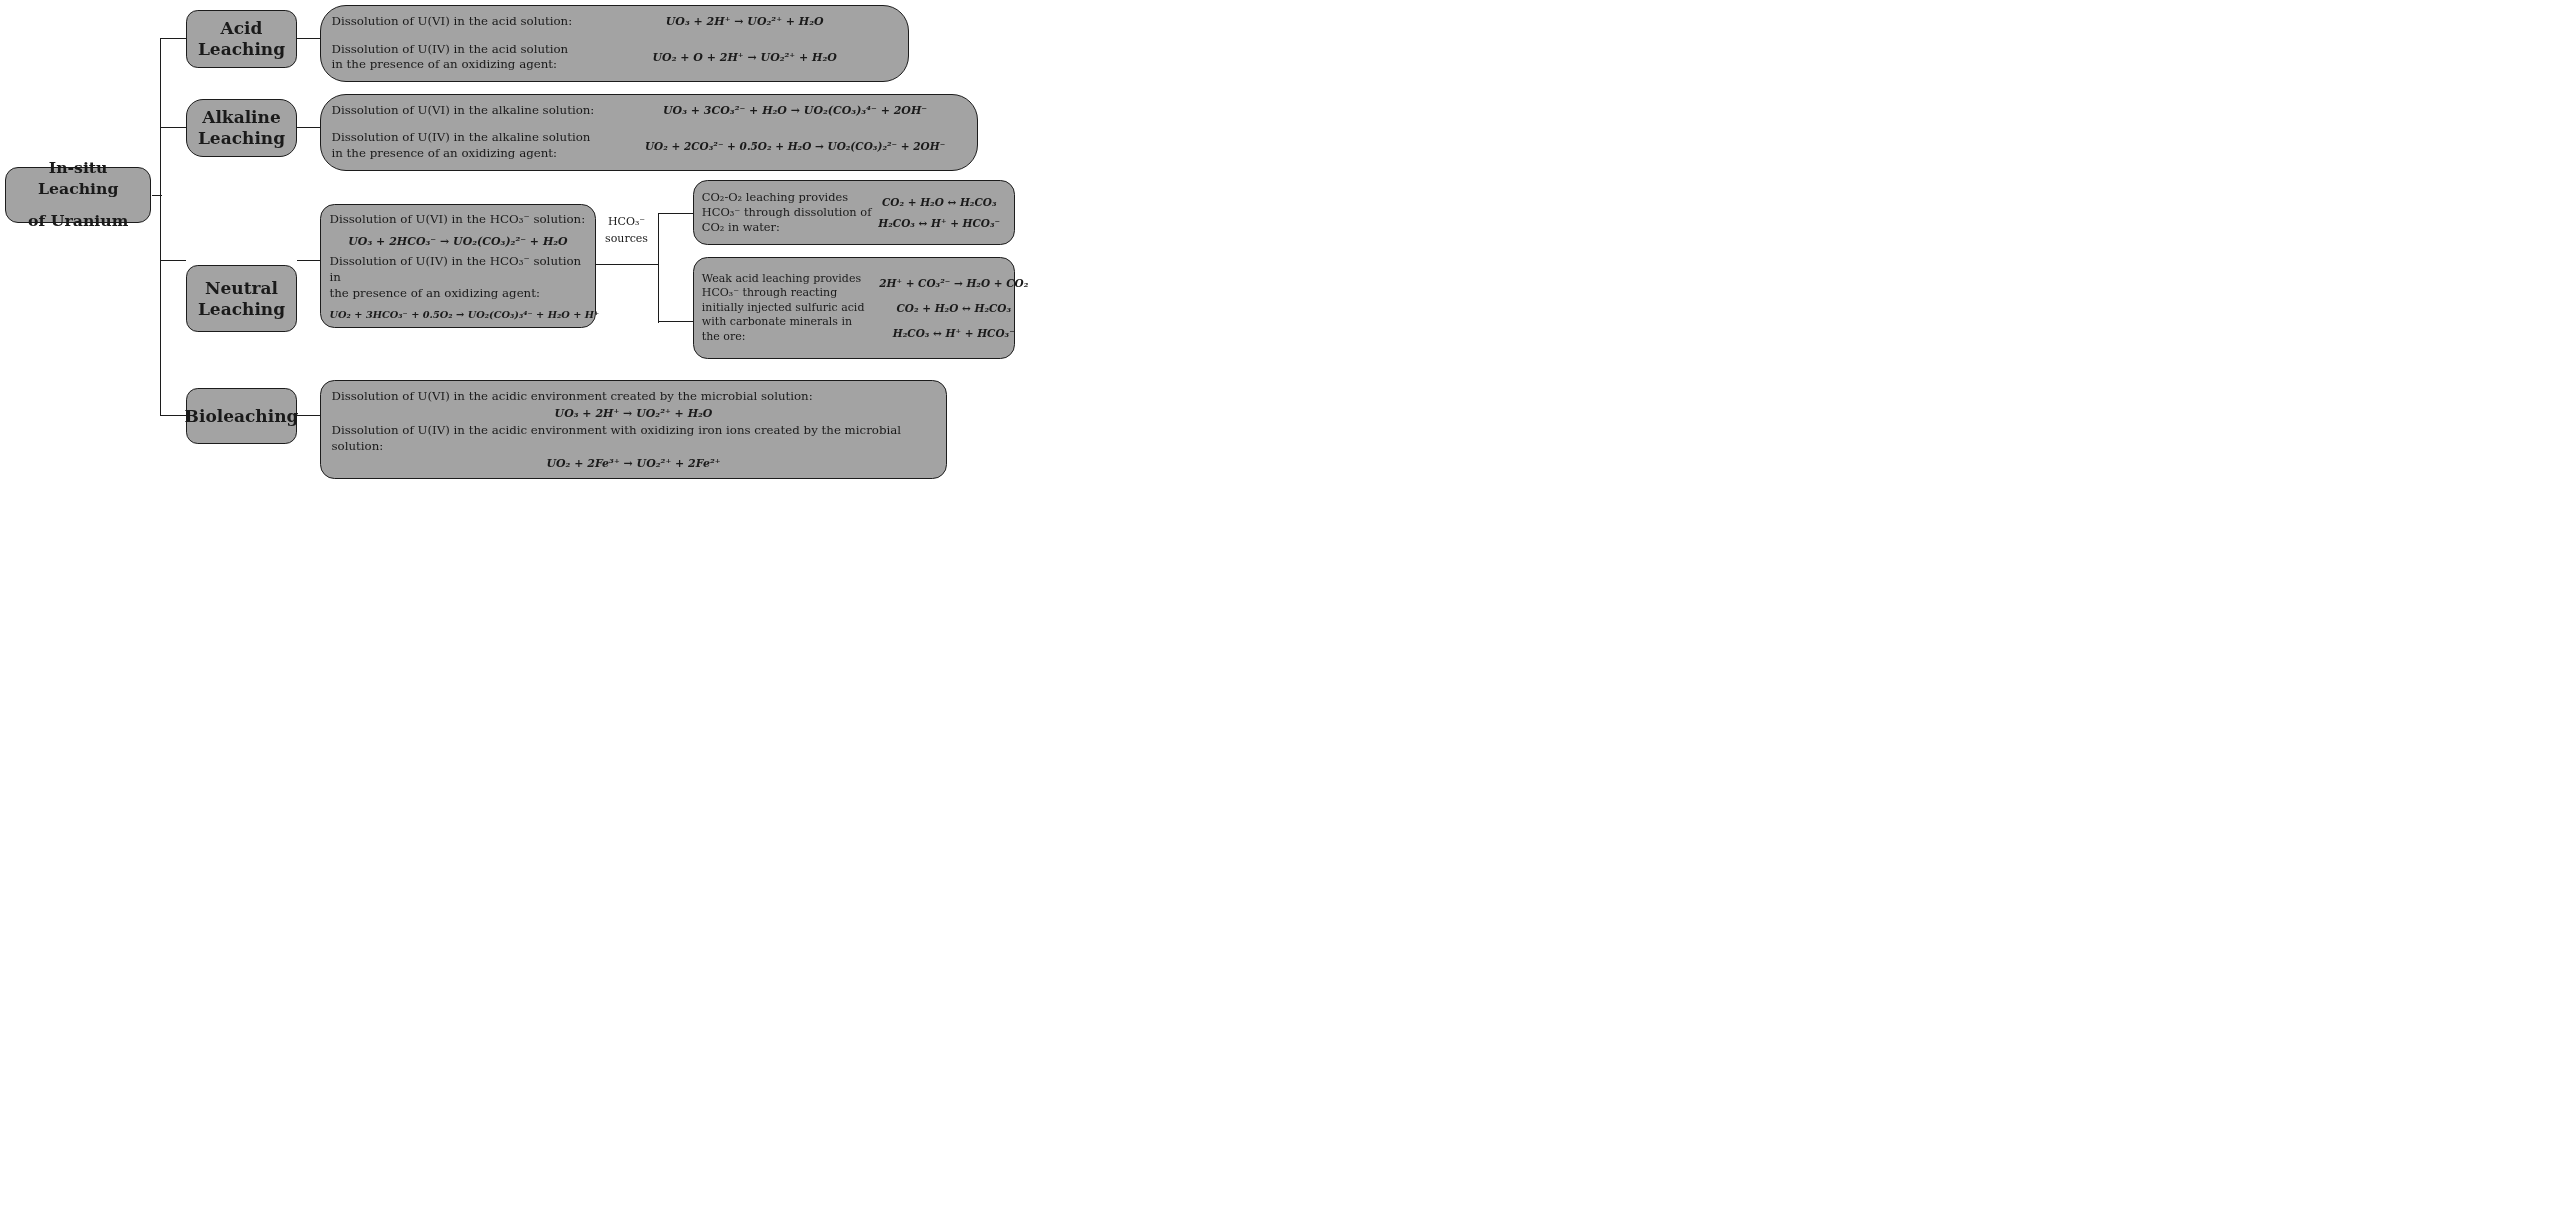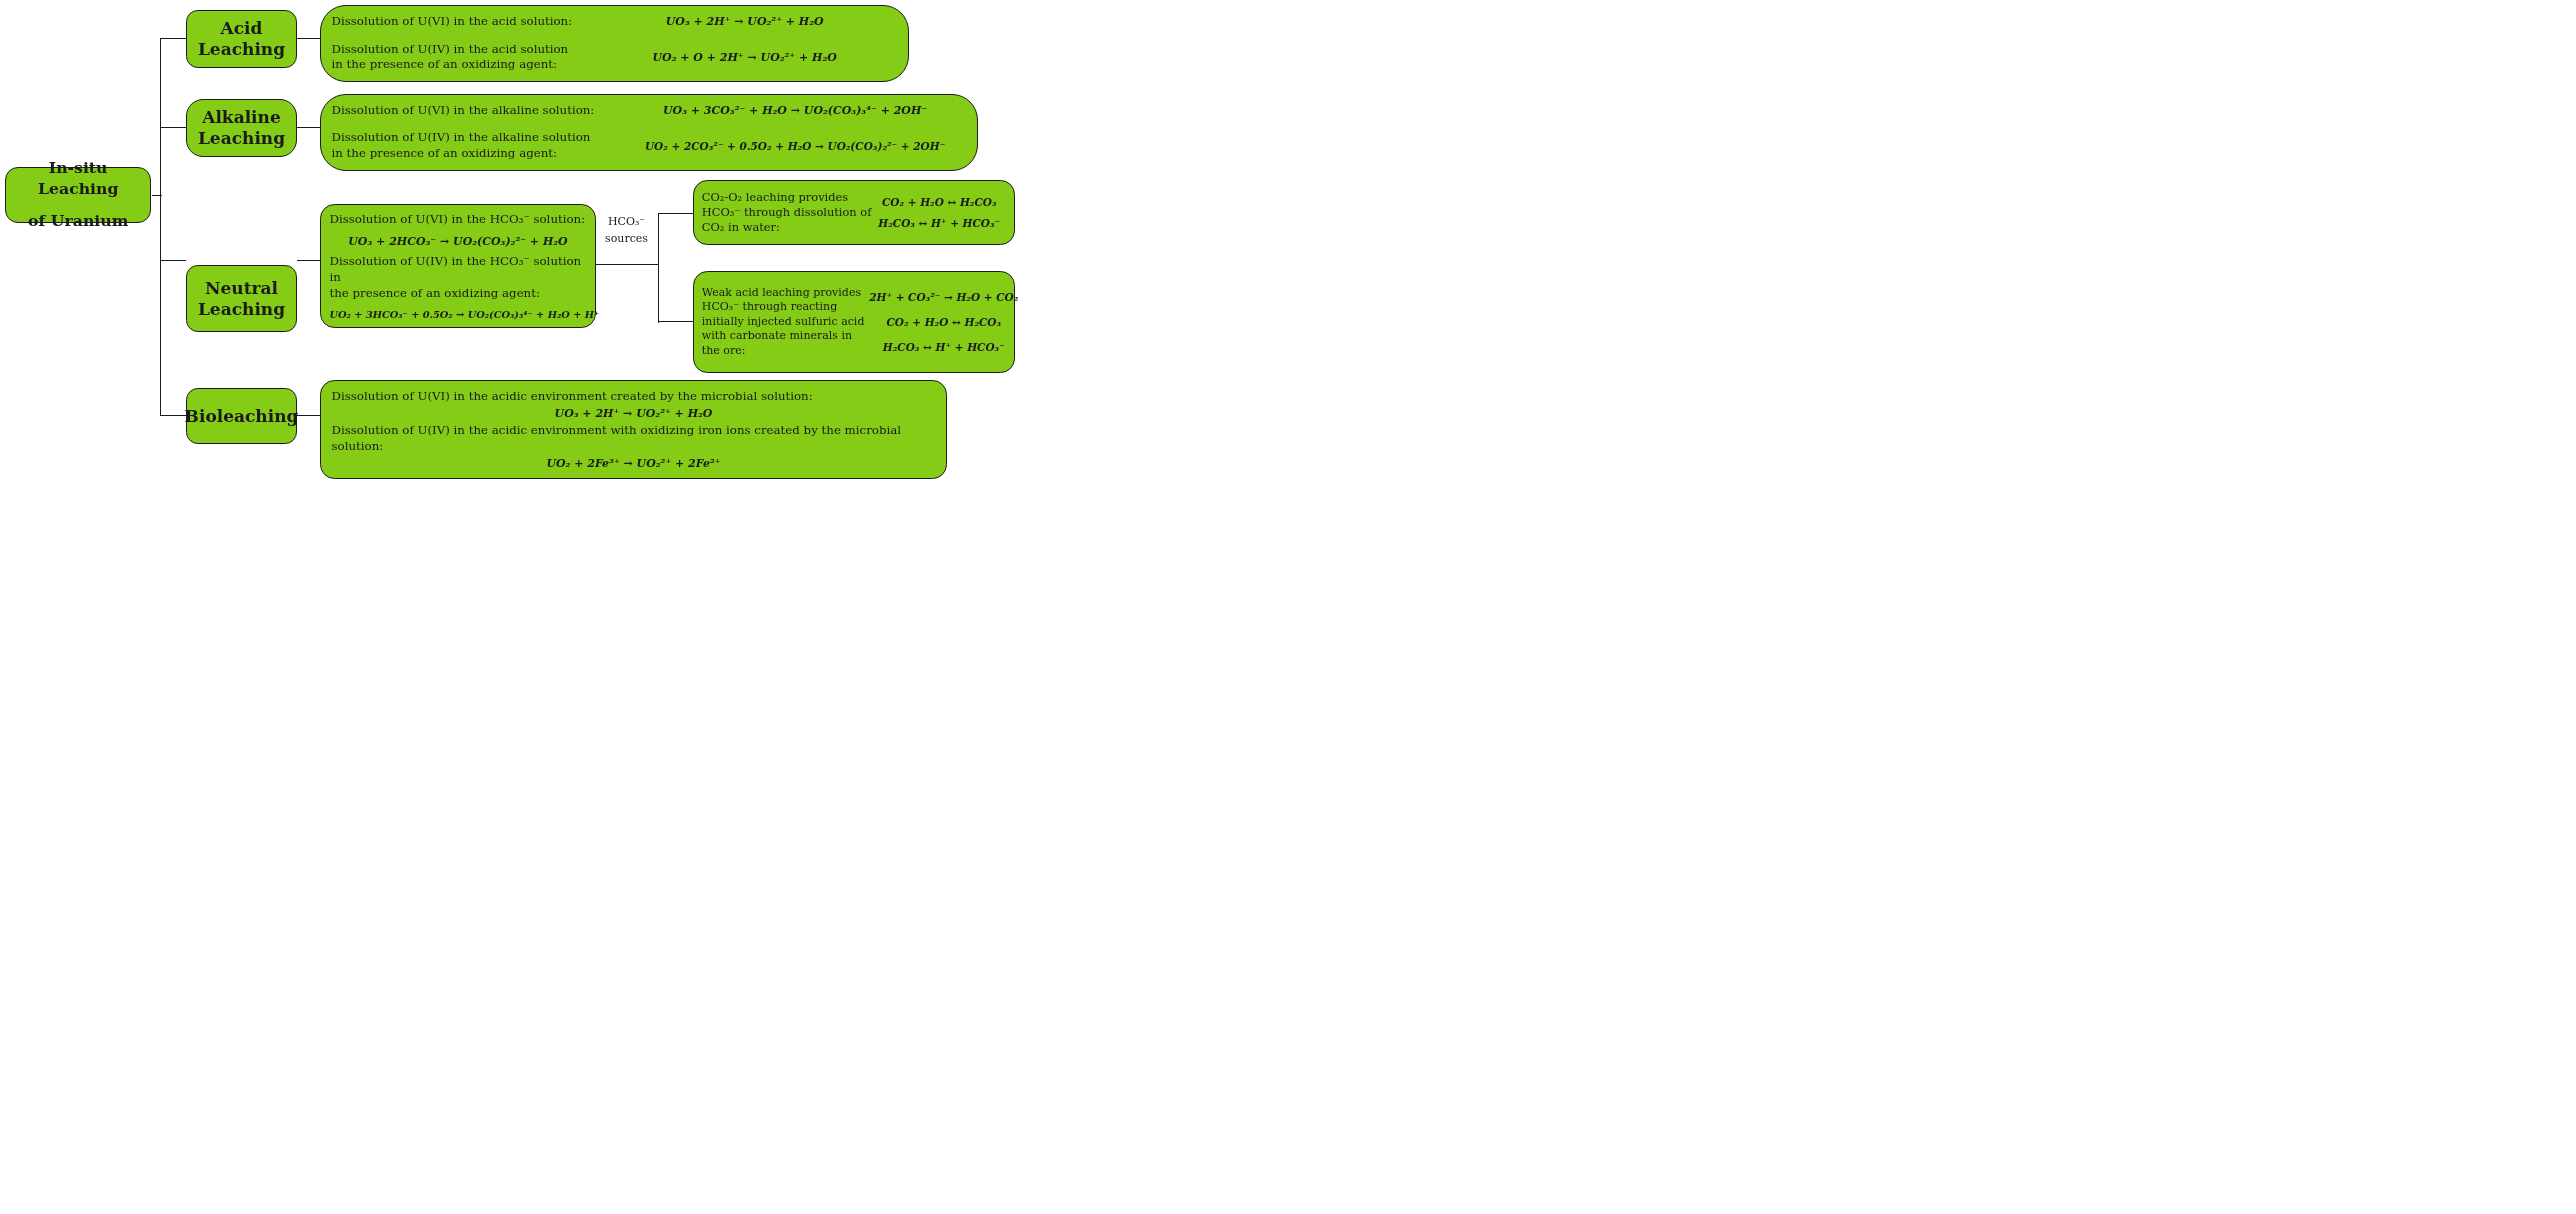--- a/index.html
+++ b/index.html
@@ -4,21 +4,21 @@
 <title>In-situ Leaching of Uranium</title>
 <style>
   html, body { margin:0; padding:0; background:#ffffff; }
   .canvas {
     position:relative; width:1031px; height:486px; background:#ffffff;
     font-family:"DejaVu Serif","Liberation Serif",serif; color:#1a1a1a;
     overflow:hidden;
   }
   .box {
     position:absolute; box-sizing:border-box;
-    border:1.6px solid #1c1c1c; background:#84cc16;
+    border:1.6px solid #1c1c1c; background:#a3a3a3;
   }
   .label-box {
     border-radius:11.8px; display:flex; flex-direction:column;
     align-items:center; justify-content:center; text-align:center;
     font-weight:bold; font-size:17px; line-height:1.22;
   }
   .root-box {
     border-radius:13px; display:flex; flex-direction:column;
     align-items:center; justify-content:center; text-align:center;
     font-weight:bold; font-size:15.7px; line-height:1.3;
@@ -136,21 +136,21 @@
       <div>CO₂-O₂ leaching provides</div>
       <div>HCO₃⁻ through dissolution of</div>
       <div>CO₂ in water:</div>
     </div>
     <div class="side-eqs">
       <div class="eq eq-md">CO₂ + H₂O ↔ H₂CO₃</div>
       <div class="eq eq-md">H₂CO₃ ↔ H⁺ + HCO₃⁻</div>
     </div>
   </div>
 
-  <div class="box content-box side-box" style="left:693px; top:271px; width:322px; height:102px;">
+  <div class="box content-box side-box" style="left:693px; top:257px; width:322px; height:102px;gap:10px;">
     <div class="side-text-sm">
       <div>Weak acid leaching provides</div>
       <div>HCO₃⁻ through reacting</div>
       <div>initially injected sulfuric acid</div>
       <div>with carbonate minerals in</div>
       <div>the ore:</div>
     </div>
     <div class="side-eqs">
       <div class="eq eq-md">2H⁺ + CO₃²⁻ → H₂O + CO₂</div>
       <div class="eq eq-md">CO₂ + H₂O ↔ H₂CO₃</div>

